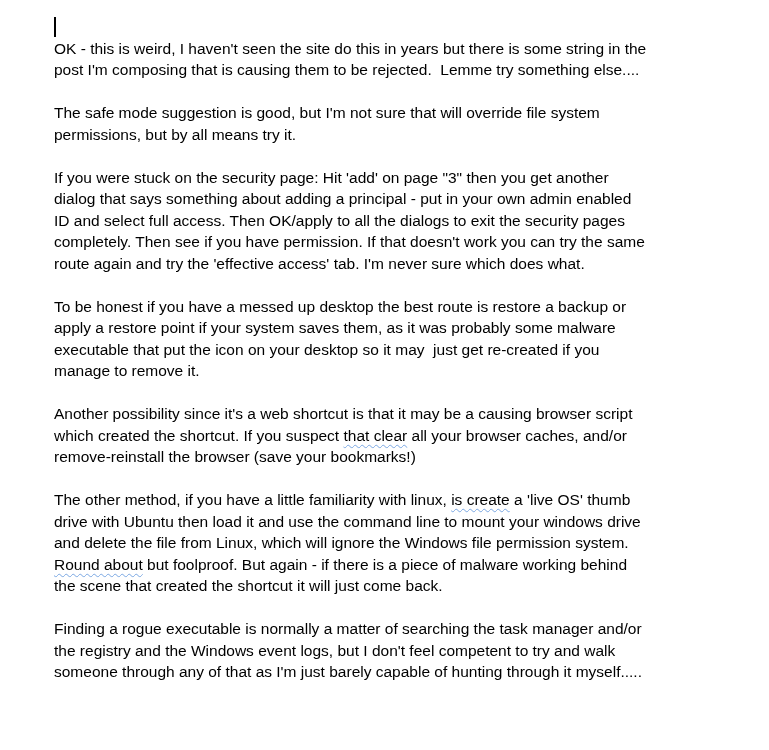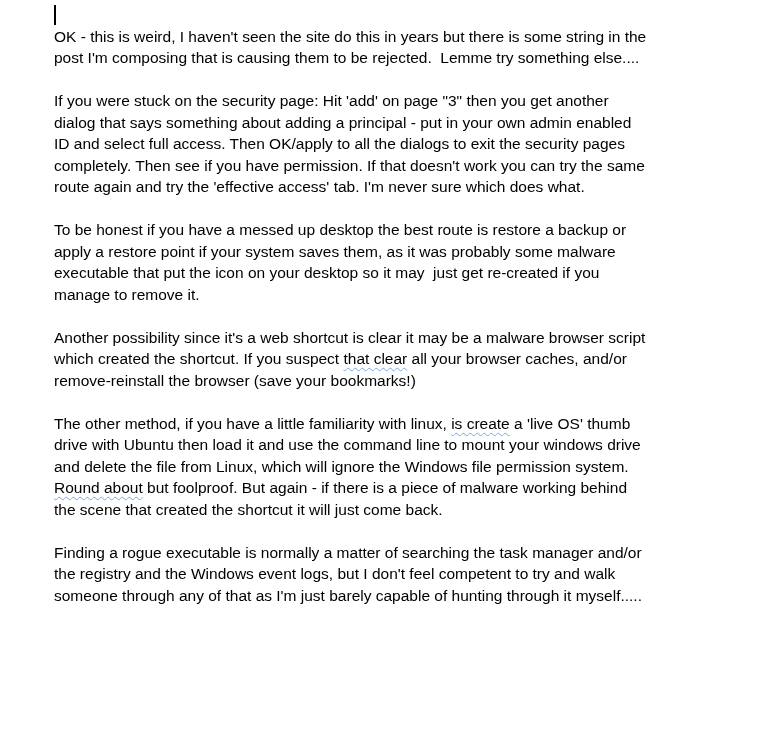--- a/index.html
+++ b/index.html
@@ -13,21 +13,21 @@
     height: 750px;
     background: #ffffff;
     overflow: hidden;
     font-family: "Liberation Sans", "DejaVu Sans", sans-serif;
     font-size: 15.5px;
     line-height: 21.5px;
     color: #000000;
   }
   .doc {
     box-sizing: border-box;
-    padding: 4px 30px 0 54px;
+    padding: 16px 30px 0 54px;
     width: 679px;
   }
   .caret-line {
     height: 21.5px;
     display: flex;
     align-items: center;
   }
   .caret {
     display: inline-block;
     width: 2px;
@@ -50,19 +50,20 @@
 </head>
 <body>
 
 <div class="page" style="color: rgb(0, 0, 0); background: rgb(255, 255, 255);">
   <div class="doc" id="doc-body">
     <div class="caret-line">
       <span class="caret" style="display: inline-block;"></span>
     </div>
 
   <p><span>OK - this is weird, I haven't seen the site do this in years but there is some string in the post I'm composing that is causing them to be rejected.  Lemme try something else....</span></p>
+      <p><span>The safe mode suggestion is good, but I'm not sure that will override file system permissions, but by all means try it.</span></p>
       <p><span>If you were stuck on the security page: Hit 'add' on page "3" then you get another dialog that says something about adding a principal - put in your own admin enabled ID and select full access. Then OK/apply to all the dialogs to exit the security pages completely. Then see if you have permission. If that doesn't work you can try the same route again and try the 'effective access' tab. I'm never sure which does what.</span></p>
       <p><span>To be honest if you have a messed up desktop the best route is restore a backup or apply a restore point if your system saves them, as it was probably some malware executable that put the icon on your desktop so it may  just get re-created if you manage to remove it.</span></p>
-      <p><span>Another possibility since it's a web shortcut is clear it may be a malware browser script which created the shortcut. If you suspect </span><span class="squiggle">that clear</span><span> all your browser caches, and/or remove-reinstall the browser (save your bookmarks!)</span></p>
+      <p><span>Another possibility since it's a web shortcut is that it may be a causing browser script which created the shortcut. If you suspect </span><span class="squiggle">that clear</span><span> all your browser caches, and/or remove-reinstall the browser (save your bookmarks!)</span></p>
       <p><span>The other method, if you have a little familiarity with linux, </span><span class="squiggle">is create</span><span> a 'live OS' thumb drive with Ubuntu then load it and use the command line to mount your windows drive and delete the file from Linux, which will ignore the Windows file permission system. </span><span class="squiggle">Round about</span><span> but foolproof. But again - if there is a piece of malware working behind the scene that created the shortcut it will just come back.</span></p>
       <p><span>Finding a rogue executable is normally a matter of searching the task manager and/or the registry and the Windows event logs, but I don't feel competent to try and walk someone through any of that as I'm just barely capable of hunting through it myself.....</span></p>
     </div>
 </div>
 
 </body></html>

